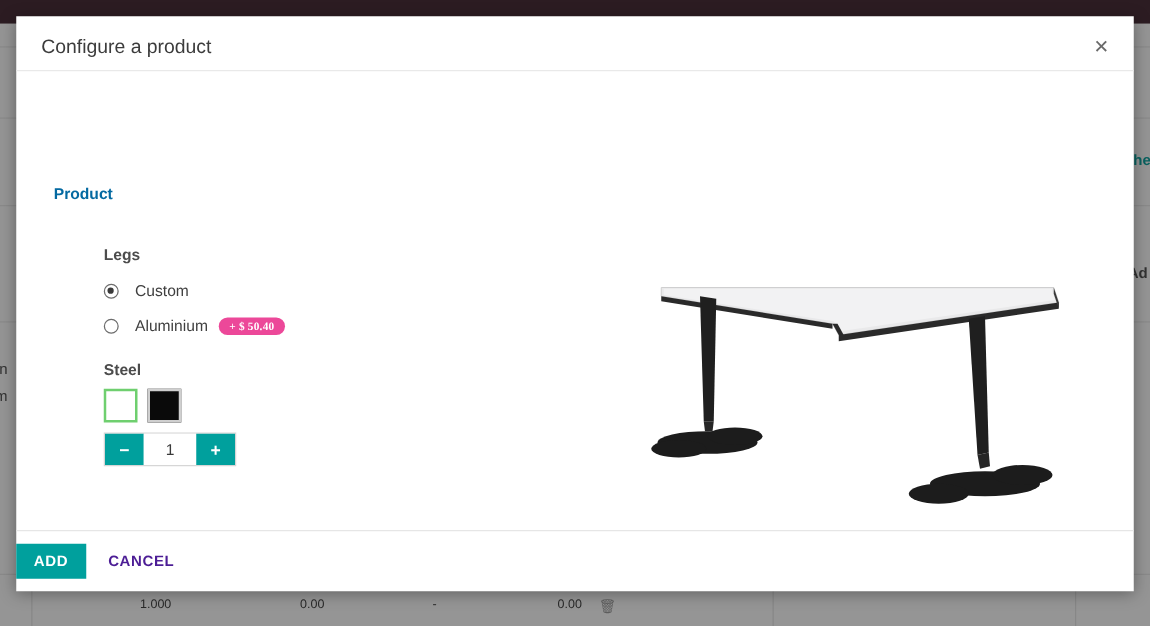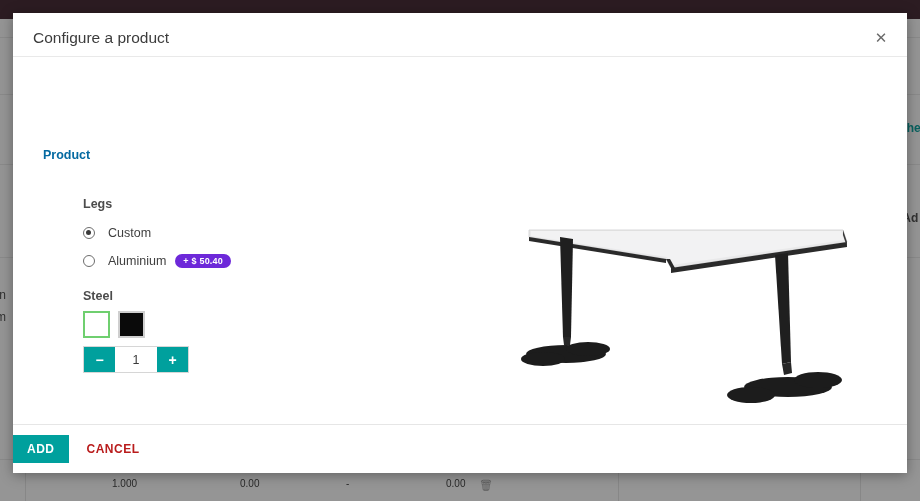--- a/index.html
+++ b/index.html
@@ -168,27 +168,28 @@
   }
   .radio-label {
     font-size: 12.5px;
     color: #3f3f3f;
   }
   .price-badge {
     display: inline-block;
     margin-left: 9px;
     padding: 2.5px 8px 2.5px 8px;
     border-radius: 9px;
-    background: #6d28d9;
+    background: #ec4899;
     color: #ffffff;
     font-size: 9px;
     font-weight: bold;
     letter-spacing: 0.2px;
     line-height: 1;
     vertical-align: middle;
+    font-family: Liberation Serif, serif;
   }
 
   #color-title { margin-top: 14px; }
   #color-swatches { display: flex; gap: 8px; margin-top: 4px; }
   .swatch {
     width: 27px; height: 27px;
     border: 2px solid #cfcfcf;
     cursor: pointer;
     box-sizing: border-box;
   }
@@ -253,21 +254,21 @@
     font-family: "Liberation Sans", sans-serif;
     font-size: 12px;
     font-weight: bold;
     letter-spacing: 0.5px;
     padding: 7px 14px;
     cursor: pointer;
   }
   #cancel-button {
     background: none;
     border: none;
-    color: #b91c1c;
+    color: #4c1d95;
     font-family: "Liberation Sans", sans-serif;
     font-size: 12px;
     font-weight: bold;
     letter-spacing: 0.5px;
     margin-left: 14px;
     cursor: pointer;
     padding: 7px 4px;
   }
 </style>
 </head>

